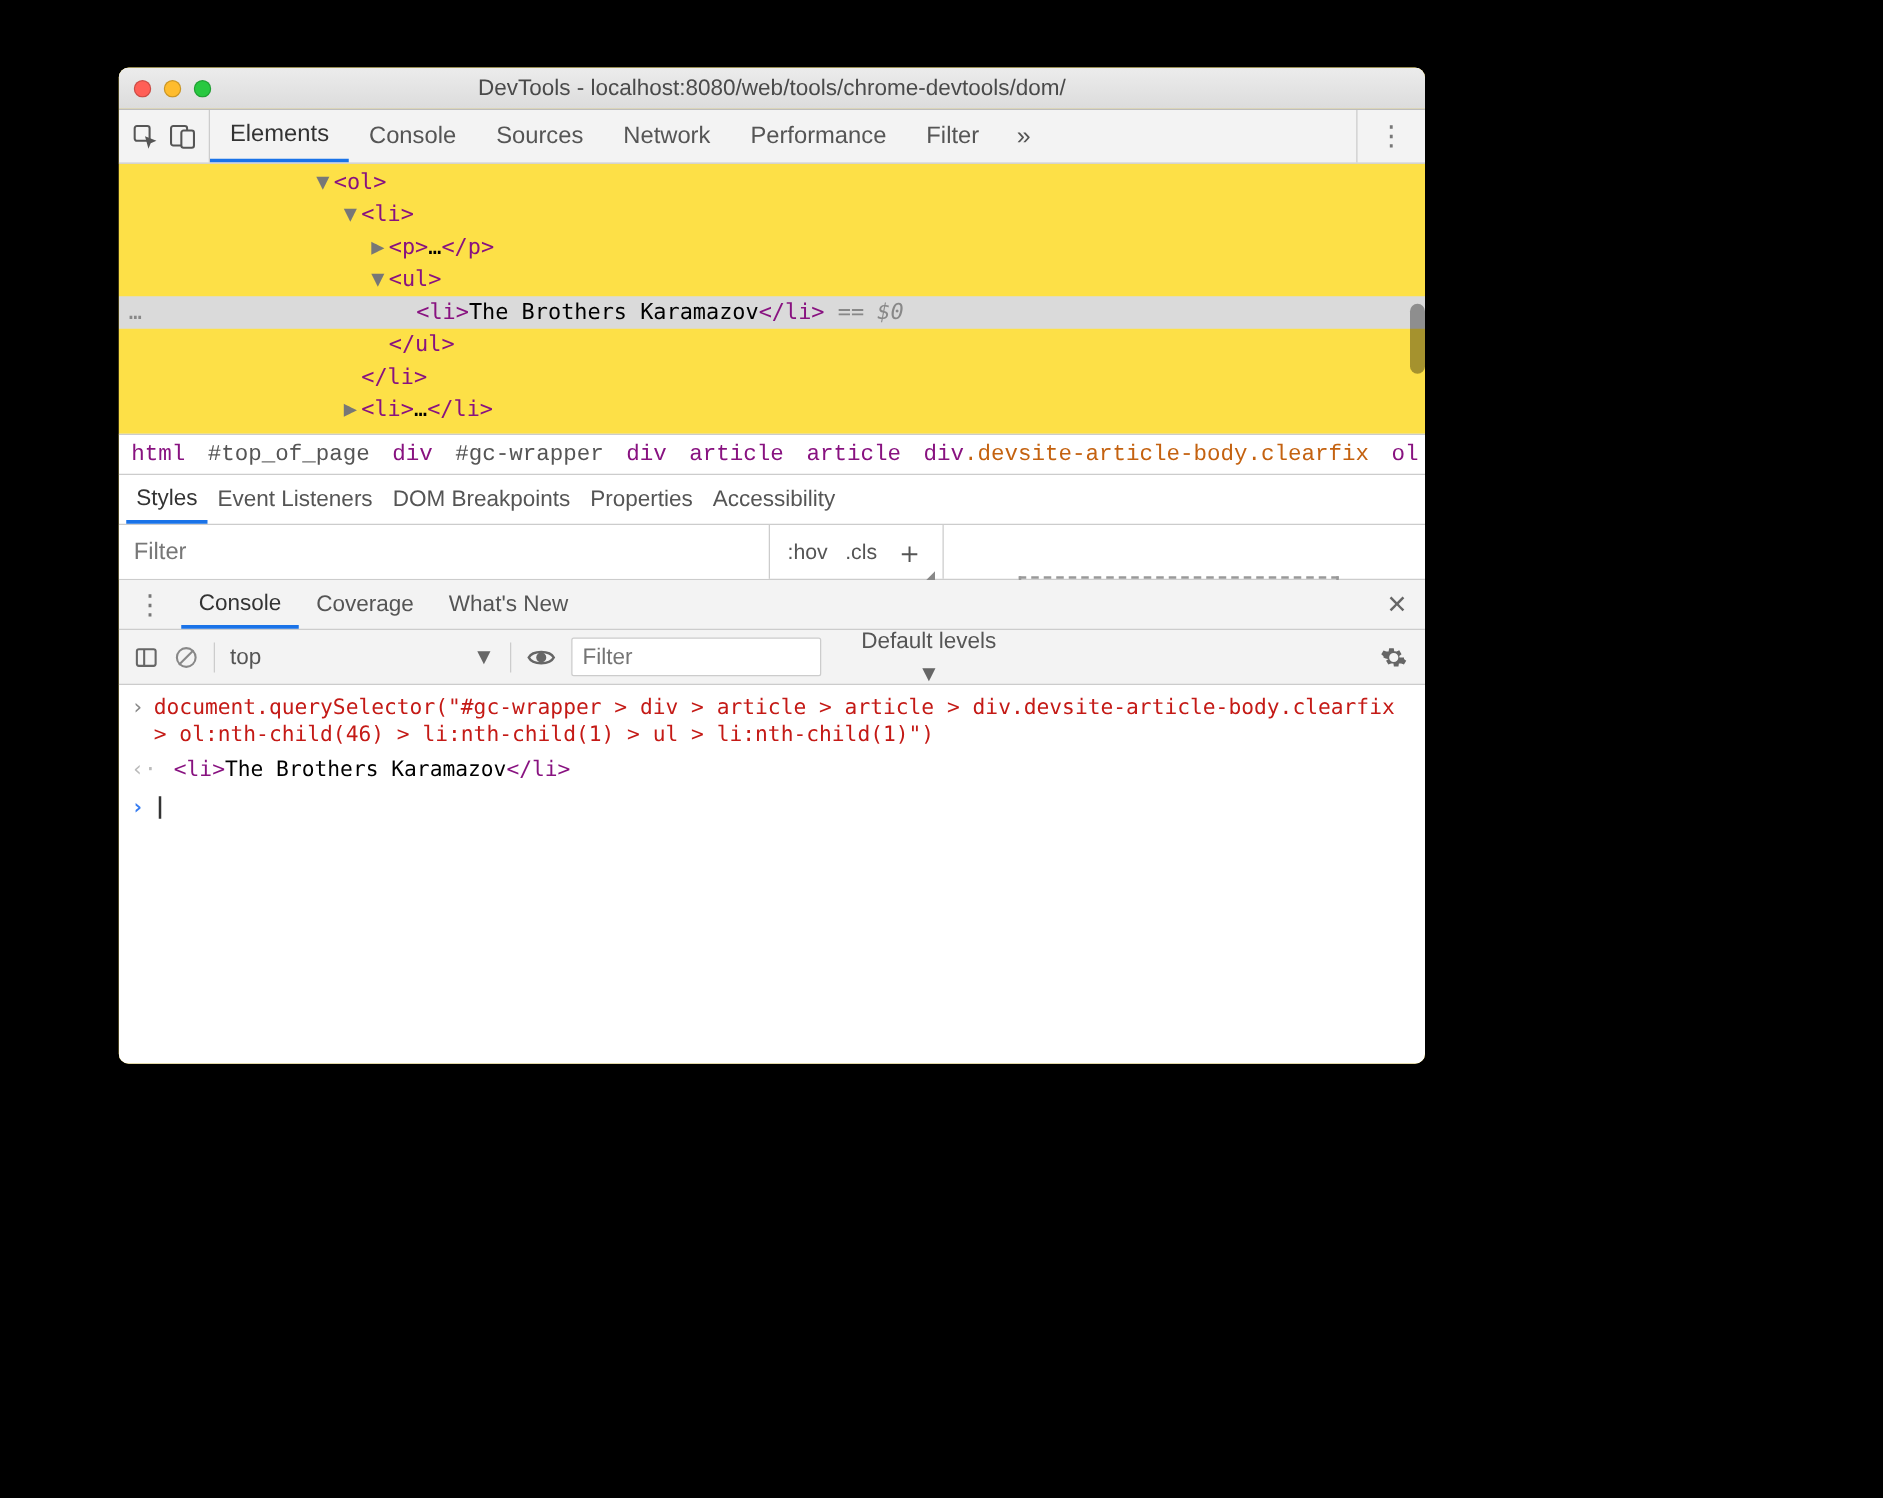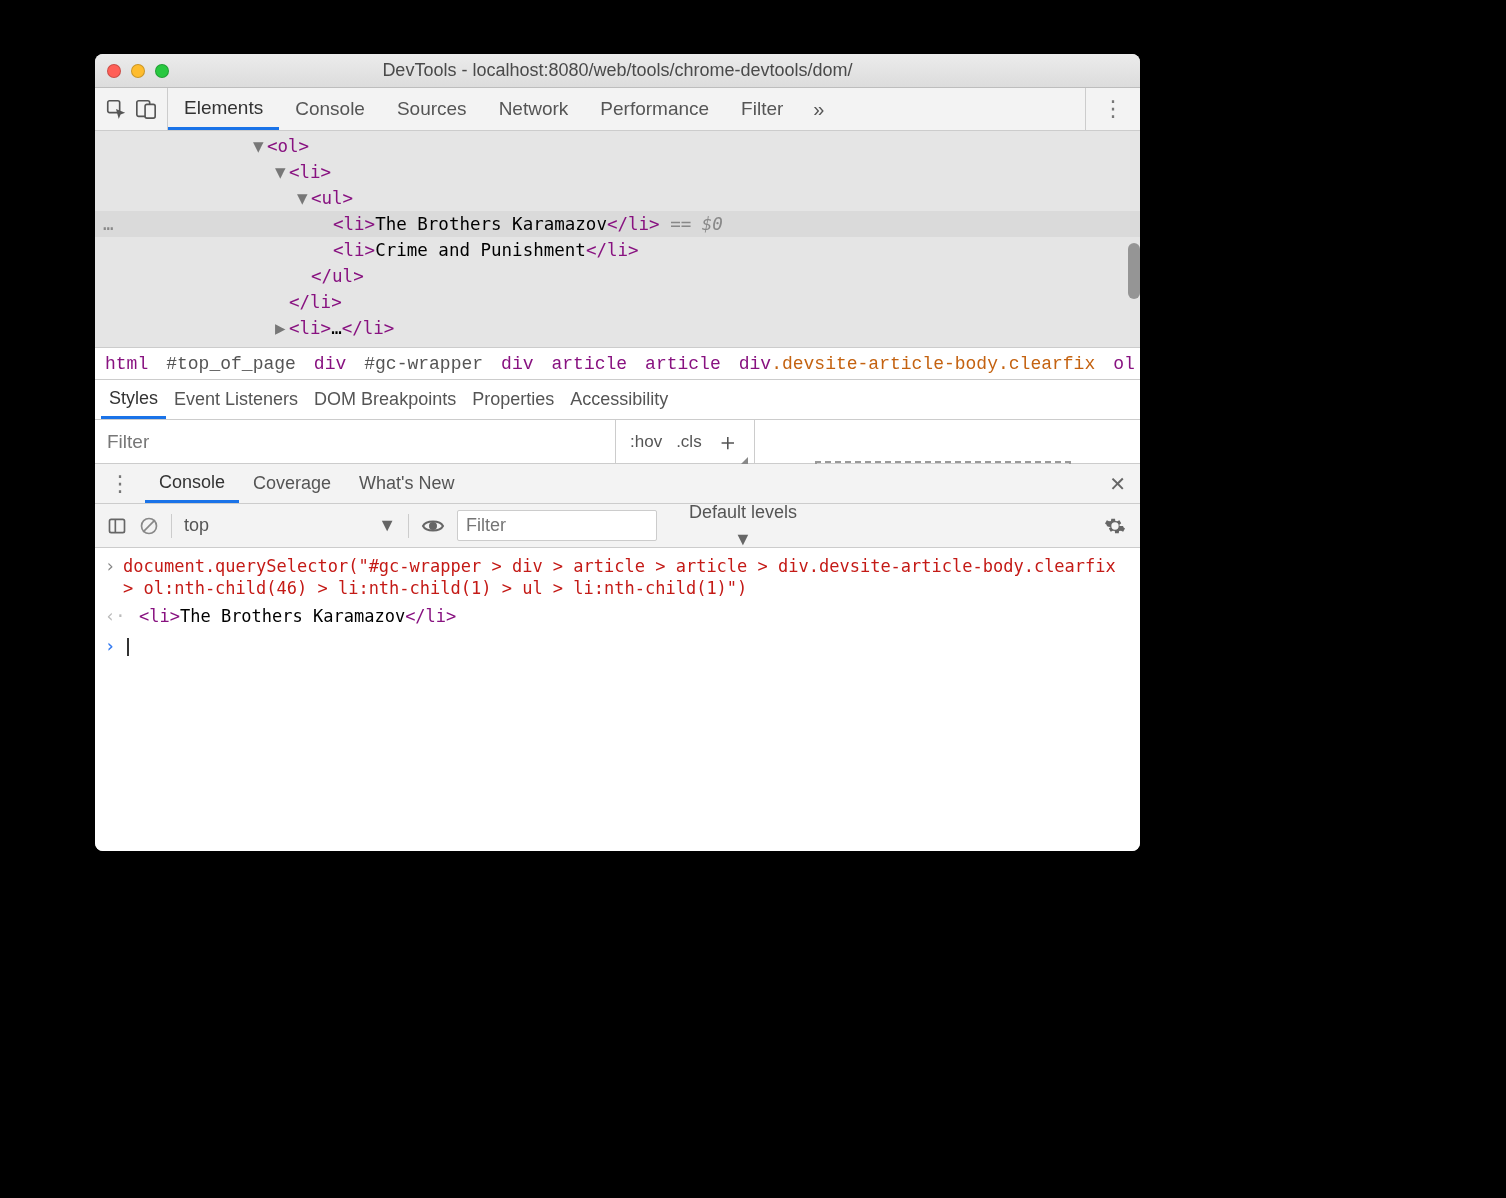--- a/index.html
+++ b/index.html
@@ -9,21 +9,21 @@
     height: 1198px;
     font-family: -apple-system, "Helvetica Neue", Arial, sans-serif;
     position: relative;
   }
   .window {
     position: absolute;
     left: 95px;
     top: 54px;
     width: 1045px;
     height: 797px;
-    background: #e5e5e5;
+    background: #fde047;
     border-radius: 8px;
     box-shadow: 0 25px 60px rgba(0,0,0,0.5);
     overflow: hidden;
     display: flex;
     flex-direction: column;
   }
   .titlebar {
     height: 34px;
     background: linear-gradient(#ececec, #dcdcdc);
     border-bottom: 1px solid #bdbdbd;
@@ -186,23 +186,23 @@
       <div class="main-tab">Filter</div>
       <div class="overflow-icon">»</div>
     </div>
     <div class="spacer"></div>
     <div class="vdots">⋮</div>
   </div>
 
   <div class="dom-panel" style="position:relative;">
     <div class="dom-line"><span style="padding-left:148px"></span><span class="tri">▼</span><span class="tag-b">&lt;ol&gt;</span></div>
     <div class="dom-line"><span style="padding-left:170px"></span><span class="tri">▼</span><span class="tag-b">&lt;li&gt;</span></div>
+    <div class="dom-line"><span style="padding-left:192px"></span><span class="tri">▶</span><span class="tag-b">&lt;p&gt;</span><span>…</span><span class="tag-b">&lt;/p&gt;</span></div>
     <div class="dom-line"><span style="padding-left:192px"></span><span class="tri">▼</span><span class="tag-b">&lt;ul&gt;</span></div>
     <div class="dom-line selected"><span class="dots-left">…</span><span style="padding-left:228px"></span><span class="tag-b">&lt;li&gt;</span><span>The Brothers Karamazov</span><span class="tag-b">&lt;/li&gt;</span><span class="tag-g"> == </span><span class="var0">$0</span></div>
-    <div class="dom-line"><span style="padding-left:228px"></span><span class="tag-b">&lt;li&gt;</span><span>Crime and Punishment</span><span class="tag-b">&lt;/li&gt;</span></div>
     <div class="dom-line"><span style="padding-left:206px"></span><span class="tag-b">&lt;/ul&gt;</span></div>
     <div class="dom-line"><span style="padding-left:184px"></span><span class="tag-b">&lt;/li&gt;</span></div>
     <div class="dom-line"><span style="padding-left:170px"></span><span class="tri">▶</span><span class="tag-b">&lt;li&gt;</span><span>…</span><span class="tag-b">&lt;/li&gt;</span></div>
     <div class="scroll-thumb"></div>
   </div>
 
   <div class="breadcrumb">
     <span class="bc">html</span>
     <span class="bc"><span class="gray">#top_of_page</span></span>
     <span class="bc">div</span>

